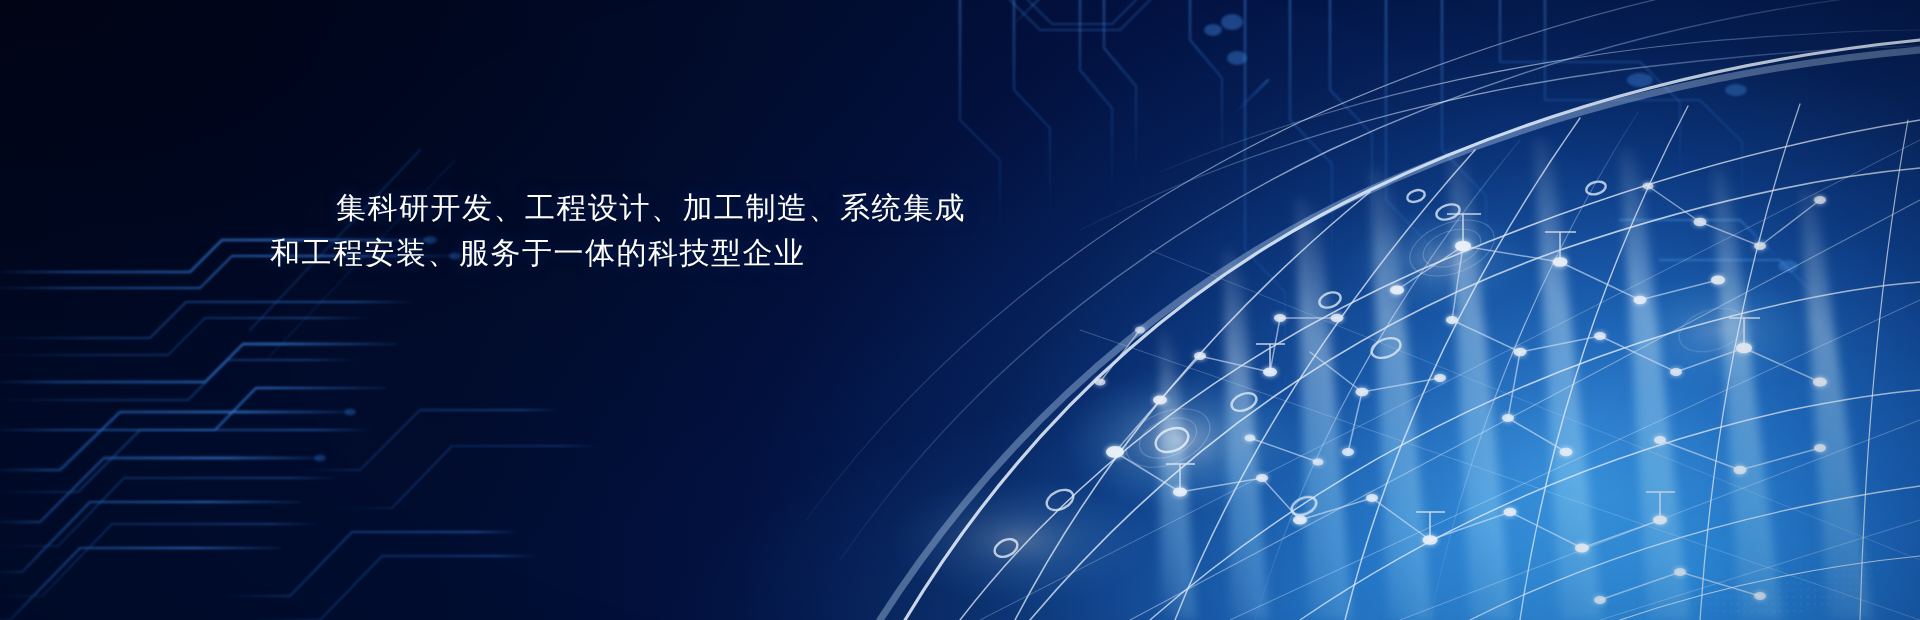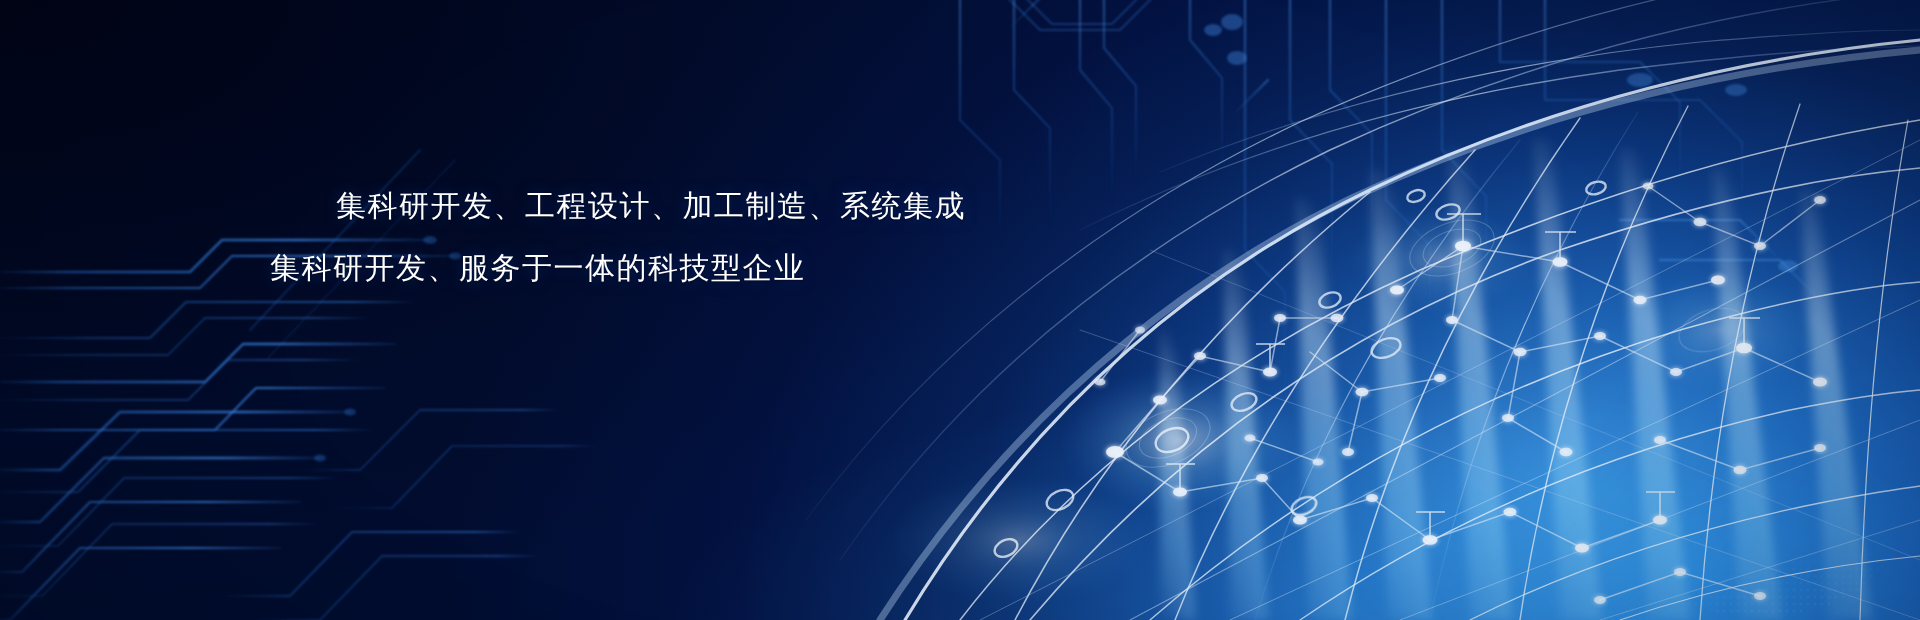--- a/index.html
+++ b/index.html
@@ -51,21 +51,21 @@
   }
   .headline .line {
     color:#ffffff;
     font-size:30px;
     line-height:1;
     letter-spacing:1.5px;
     font-weight:500;
     text-shadow:0 0 14px rgba(10,40,110,0.95), 0 1px 3px rgba(0,0,0,0.75);
     white-space:nowrap;
   }
-  .headline .line.l1 { margin-left:66px; margin-bottom:30px;font-family:Liberation Mono, monospace; }
+  .headline .line.l1 { margin-left:66px; margin-bottom:15px; }
   .headline .line.l2 { margin-left:0px; }
 </style>
 </head>
 <body>
 
 <div id="banner">
 
   <div class="layer bg-base"></div>
   <div class="layer bg-topleft-dark"></div>
 
@@ -412,16 +412,16 @@
     <ellipse cx="1440" cy="260" rx="90" ry="54" fill="url(#hot)" opacity="0.35"></ellipse>
     <ellipse cx="1720" cy="330" rx="100" ry="60" fill="url(#hot)" opacity="0.30"></ellipse>
     <ellipse cx="1020" cy="540" rx="130" ry="64" fill="url(#hot)" opacity="0.30"></ellipse>
   </svg>
 
   <div class="layer bg-bottomglow"></div>
   <div class="layer vignette"></div>
 
   <div class="headline">
     <div class="line l1">集科研开发、工程设计、加工制造、系统集成</div>
-    <div class="line l2">集科研开发、服务于一体的科技型企业</div>
+    <div class="line l2">和工程安装、服务于一体的科技型企业</div>
   </div>
 
 </div>
 
 </body></html>

